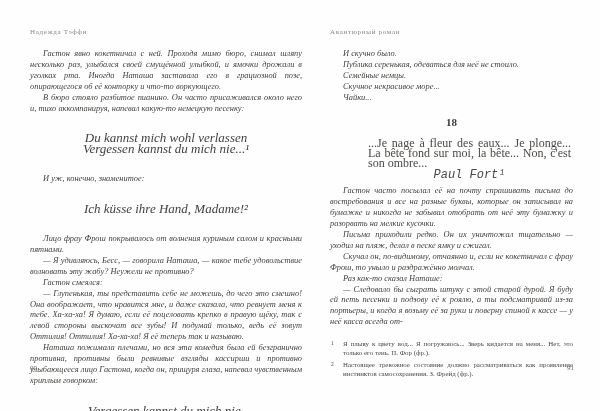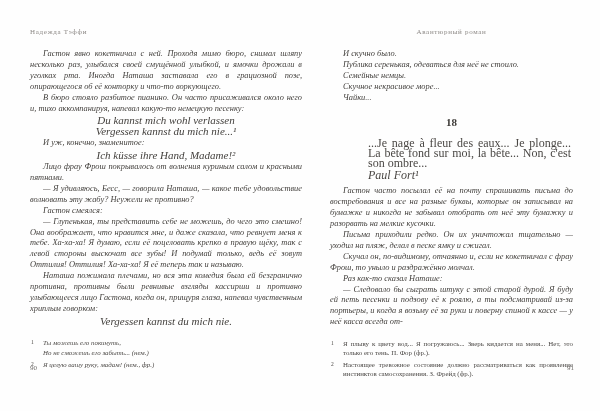--- a/index.html
+++ b/index.html
@@ -10,38 +10,38 @@
     color:#43403d;
     -webkit-font-smoothing:antialiased;
   }
   .spread{position:relative;width:600px;height:411px;background:#fefefe;overflow:hidden;}
   .page{position:absolute;top:28px;}
   .page-left{left:30px;width:272px;}
   .page-right{left:330px;width:243px;}
   .running-head{
     font-size:7px;color:#8b8784;letter-spacing:0.7px;margin:0 0 13px 0;
   }
-  .page-right .running-head{text-align:center;}
+  .page-right .running-head{text-align:left;}
   .body-text p{
     margin:0;font-size:8.4px;line-height:10.9px;text-align:justify;
     text-indent:13px;color:#43403d;font-style:italic;
   }
   .verse{
-    text-align:center;font-style:italic;font-size:11px;line-height:10.9px;
-    margin:1px 0;color:#43403d;
+    text-align:center;font-style:italic;font-size:13px;line-height:10.9px;
+    margin:19px 0;color:#43403d;
   }
   .verse div{margin:0;}
   .chapter-number{
     text-align:center;font-weight:bold;font-size:11px;margin:12px 0 10px 0;color:#3c3936;
   }
   .epigraph{
     margin:0 2px 6px 38px;font-size:12px;line-height:10.2px;text-align:justify;color:#4a4744;
   }
   .epigraph .attribution{
-    text-align:left;font-style:italic;margin-top:2px;text-indent:0;
+    text-align:center;font-style:italic;margin-top:2px;text-indent:0;font-family:Liberation Mono, monospace;
   }
   .footnotes{margin-top:12px;}
   .footnote{
     position:relative;padding-left:13px;font-size:6.9px;line-height:8.8px;color:#4a4744;margin-bottom:3px;
   }
   .footnote .fn-marker{
     position:absolute;left:1px;top:-1px;font-size:5.5px;font-style:normal;
   }
   .page-left .footnote{font-style:italic;}
   .page-right .footnote{font-style:normal;text-align:justify;}

